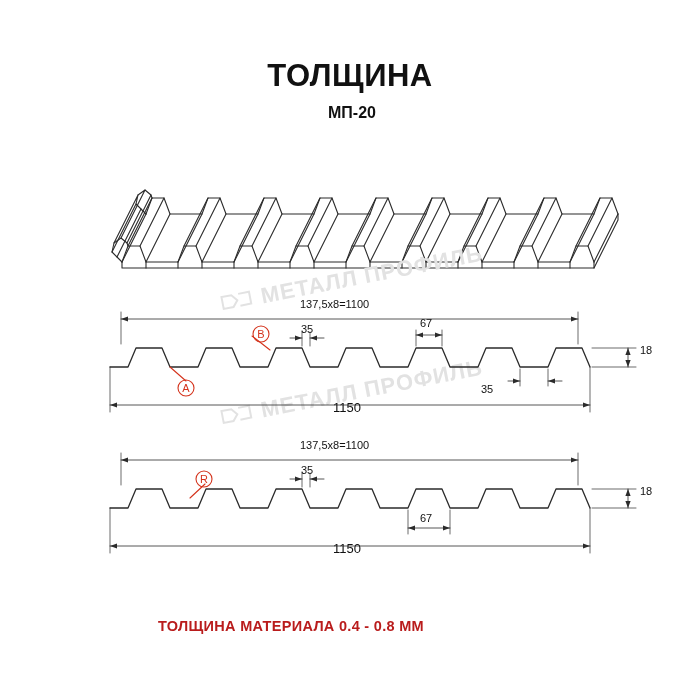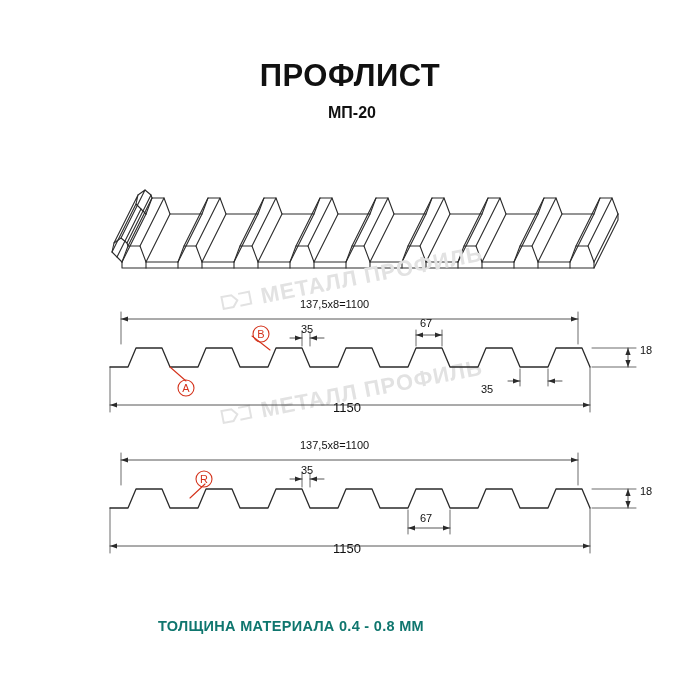--- a/index.html
+++ b/index.html
@@ -42,21 +42,21 @@
   }
   .footer {
     position: absolute;
     top: 618px;
     left: 0;
     width: 582px;
     text-align: center;
     font-size: 14.5px;
     font-weight: bold;
     letter-spacing: 0.3px;
-    color: #0f766e;
+    color: #b91c1c;
   }
   svg {
     position: absolute;
     top: 0;
     left: 0;
   }
   .wm {
     position: absolute;
     font-family: "Liberation Sans", sans-serif;
     font-weight: bold;
@@ -78,21 +78,21 @@
     font-size: 11px;
     color: #111;
     white-space: nowrap;
   }
 </style>
 </head>
 <body>
 
 <div class="page">
 
-  <div class="title">ПРОФЛИСТ</div>
+  <div class="title">ТОЛЩИНА</div>
   <div class="subtitle">МП-20</div>
 
   <svg width="700" height="700" viewBox="0 0 700 700">
     <g fill="none" stroke="#2b2b2b" stroke-width="1.1" stroke-linejoin="round" stroke-linecap="round">
 
       <path d="M122,262 L128,246 L140,246 L146,262
                L178,262 L184,246 L196,246 L202,262
                L234,262 L240,246 L252,246 L258,262
                L290,262 L296,246 L308,246 L314,262
                L346,262 L352,246 L364,246 L370,262

